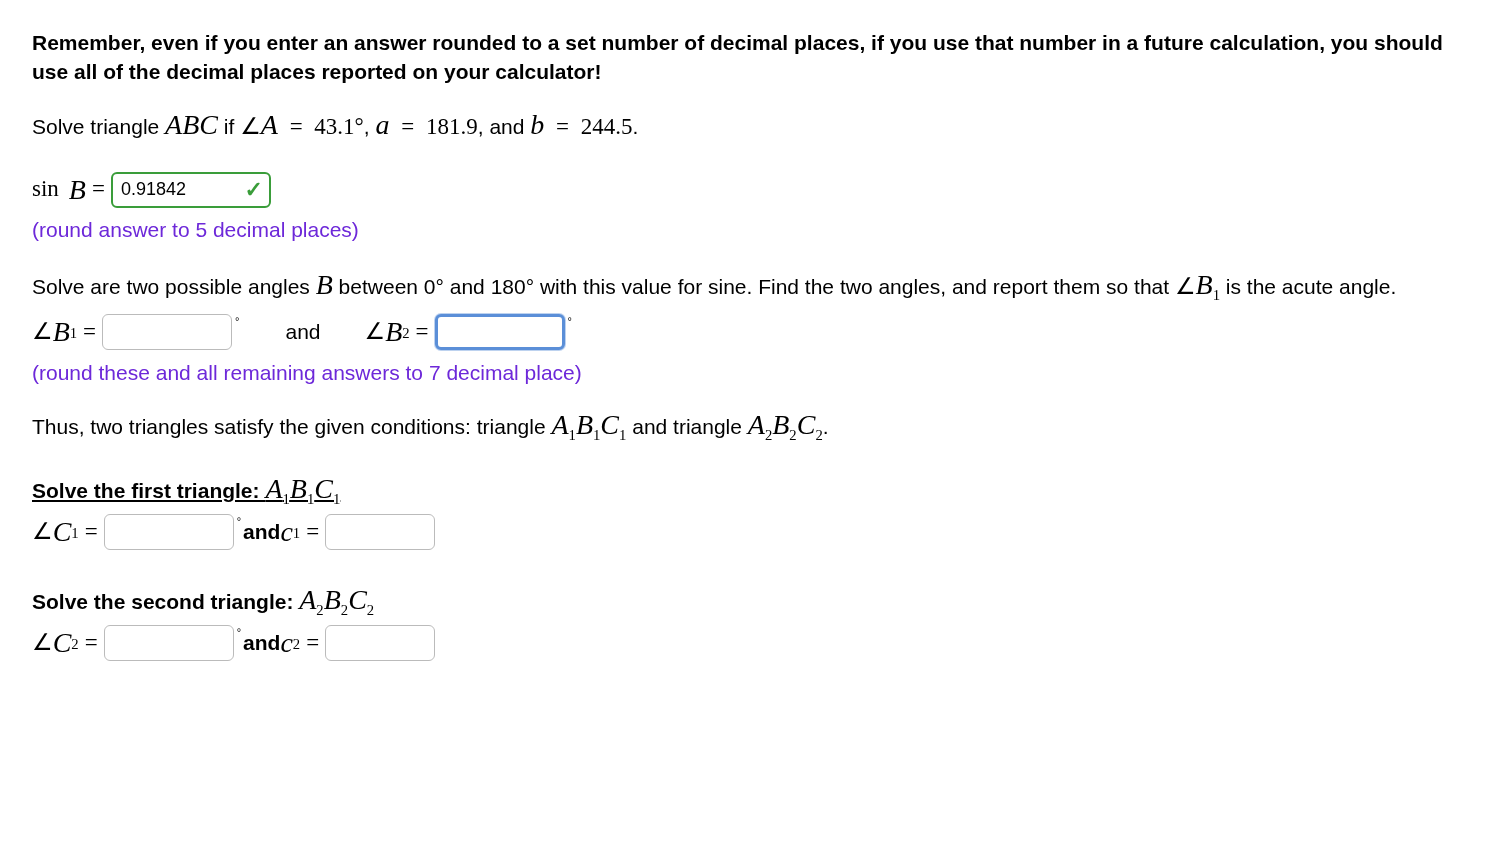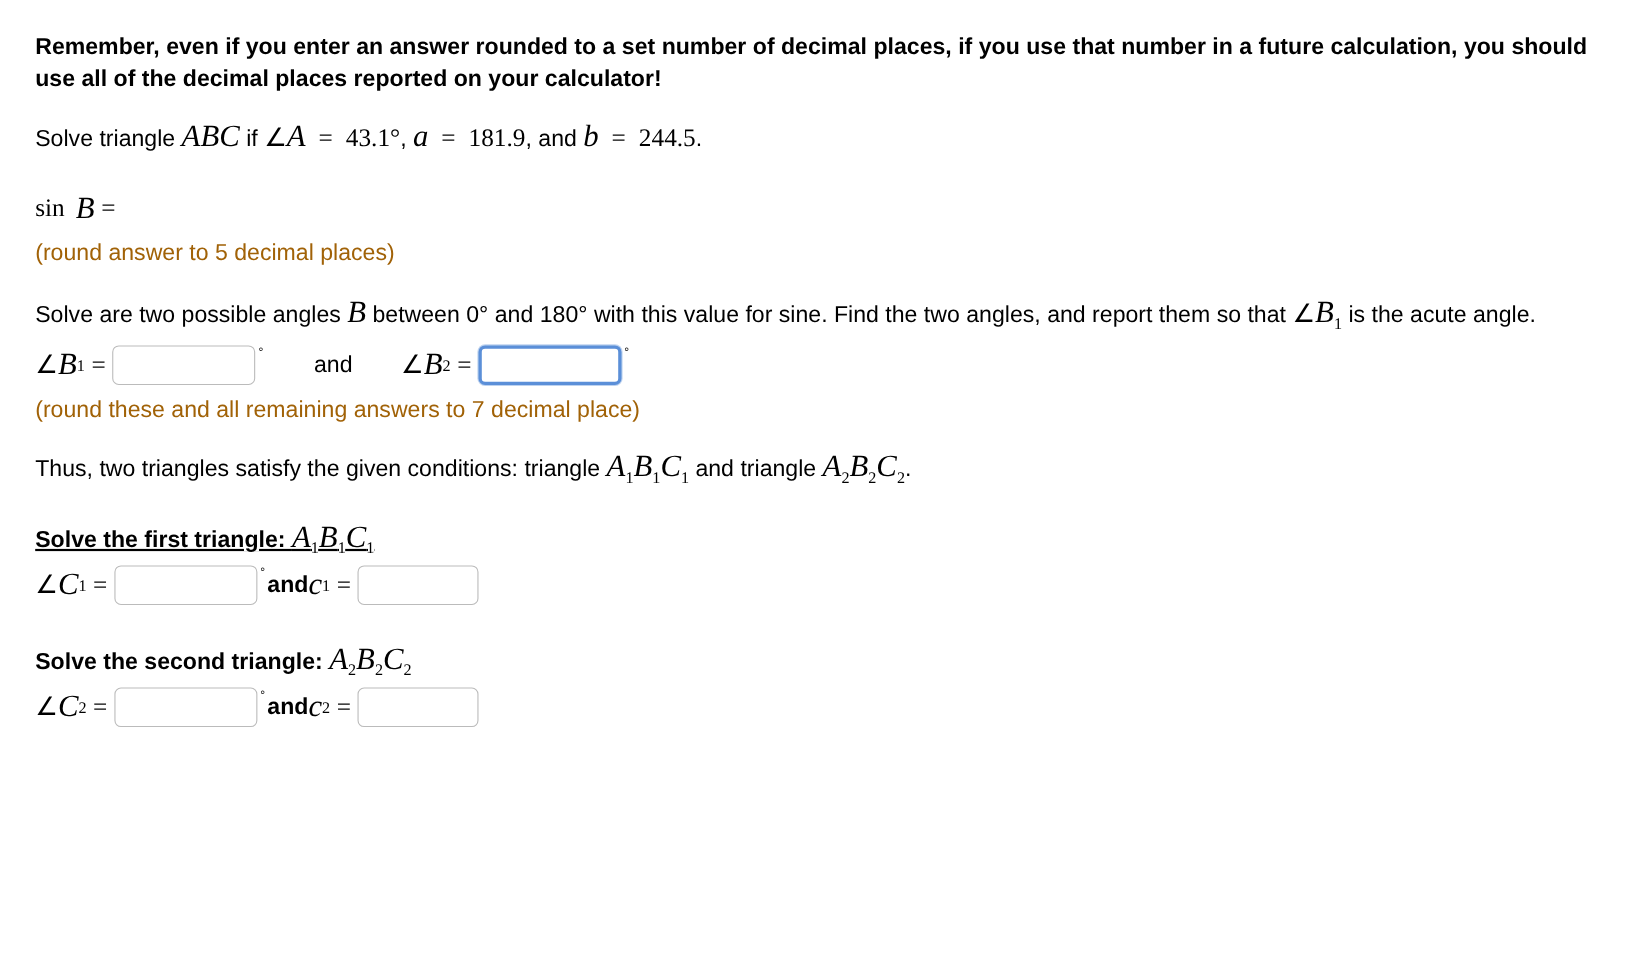--- a/index.html
+++ b/index.html
@@ -27,21 +27,21 @@
       font-style: normal;
       font-size: 23px;
     }
     .sub {
       font-size: 0.7em;
       vertical-align: sub;
       position: relative;
       top: 1px;
     }
     .red-note {
-      color: #a16207;
+      color: #6d28d9;
     }
     .para {
       margin: 0 0 18px 0;
     }
     .row {
       display: flex;
       align-items: center;
       flex-wrap: wrap;
       margin-bottom: 6px;
     }
@@ -106,20 +106,24 @@
 
 <p class="para">
   <span>Solve triangle </span><span class="math">ABC</span><span> if </span><span class="math-upright">∠</span><span class="math">A</span><span class="eq"> = </span><span class="math-upright">43.1</span><span class="math-upright">°</span><span>, </span><span class="math">a</span><span class="eq"> = </span><span class="math-upright">181.9</span><span>, and </span><span class="math">b</span><span class="eq"> = </span><span class="math-upright">244.5</span><span>.</span>
 </p>
 
 <div class="row" style="margin-top:26px;">
   <span class="math-upright">sin</span>
   <span class="gap gap-s"></span>
   <span class="math">B</span>
   <span class="eq">=</span>
+  <span class="input-wrap">
+    <input type="text" class="input-box input-correct" value="0.91842" style="">
+    <span class="check-icon">✓</span>
+  </span>
 </div>
 <p class="para red-note" style="margin-top:6px;">(round answer to 5 decimal places)</p>
 
 <p class="para" style="margin-top:20px; margin-bottom:8px;">
   <span>Solve are two possible angles </span><span class="math">B</span><span> between 0° and 180° with this value for sine. Find the two angles, and report them so that </span><span class="math-upright">∠</span><span class="math">B</span><span class="math-upright sub">1</span><span> is the acute angle.</span>
 </p>
 
 <div class="row">
   <span class="math-upright">∠</span>
     <span class="math">B</span>

